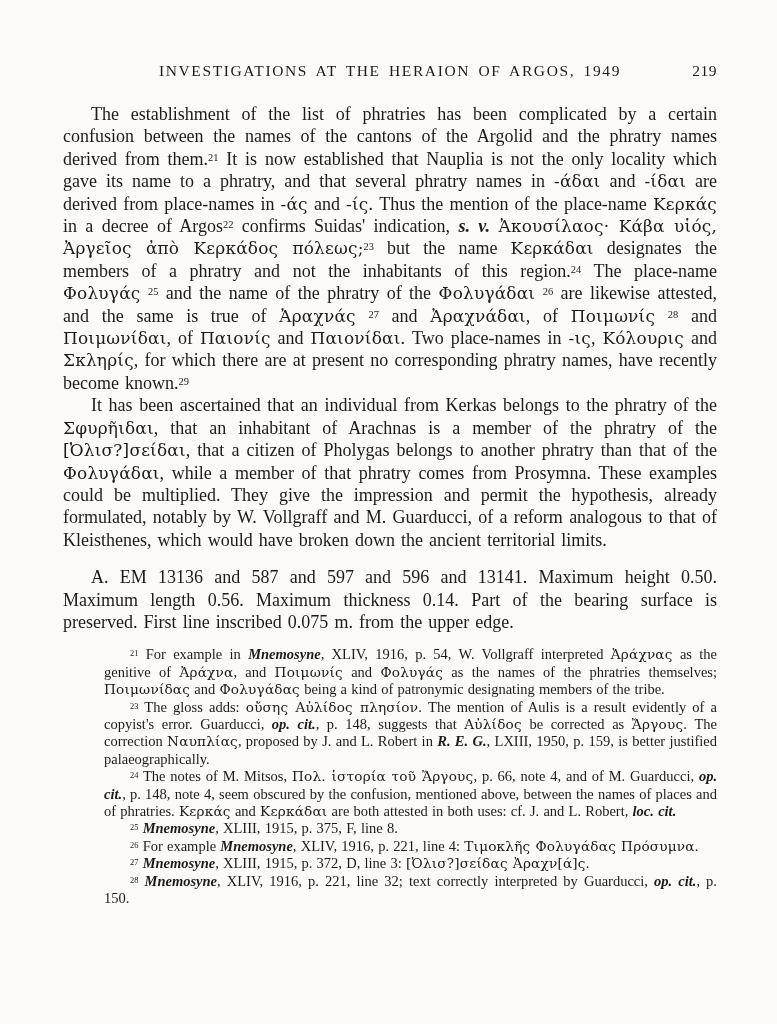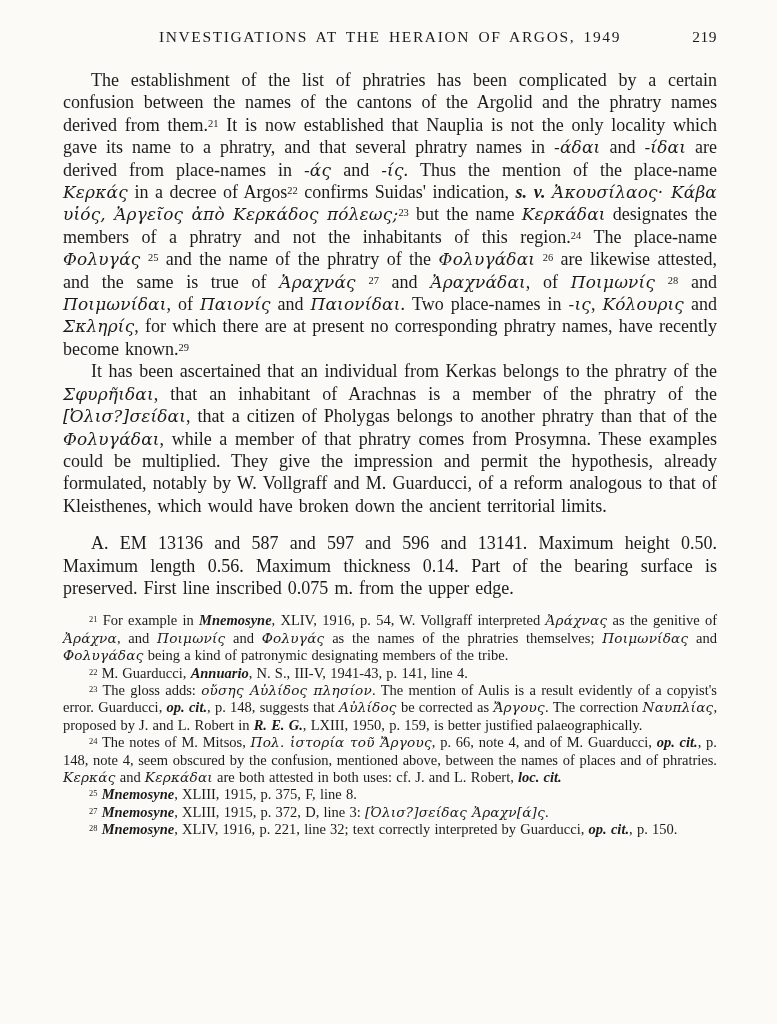--- a/index.html
+++ b/index.html
@@ -1,21 +1,21 @@
 <!DOCTYPE html>
 <html><head>
 <meta charset="utf-8">
 <style>
   html,body{margin:0;padding:0;background:#e8e8e8;}
   .page{
     width:777px;height:1024px;
     background:#fbfaf7;color:#1b1b1b;
     font-family:"Liberation Serif","DejaVu Serif",serif;
     box-sizing:border-box;
-    padding:28px 60px 0 63px;
+    padding:62px 60px 0 63px;
     overflow:hidden;
     position:relative;
   }
   .running-head{
     position:relative;
     text-align:center;
     font-size:15.5px;
     letter-spacing:1.6px;
     word-spacing:3px;
     white-space:nowrap;
@@ -35,25 +35,26 @@
   }
   p.para{margin:0;text-indent:28px;}
   p.gap-lg{margin-top:17px;}
   p.gap-md{margin-top:15px;}
   .footnotes{
     margin-top:13px;
     font-size:14.5px;
     line-height:17.4px;
     text-align:justify;
     word-spacing:0.6px;
+    margin-left:41px;
   }
   .footnotes p.fn{margin:0;text-indent:26px;}
   .it{font-style:italic;font-weight:bold;}
   .bd{font-weight:bold;}
-  .greek{font-family:"DejaVu Serif",serif;font-style:italic;font-size:0.94em;letter-spacing:0.2px;}
+  .greek{font-family:"DejaVu Serif",serif;font-size:0.94em;letter-spacing:0.2px;}
   sup.fnref{
     font-size:0.58em;
     line-height:0;
     vertical-align:0.38em;
     letter-spacing:0;
   }
 </style>
 </head>
 <body>
 
@@ -65,21 +66,21 @@
   </div>
 
   <div class="bodytext">
     <p class="para"><span>The establishment of the list of phratries has been complicated by a certain confusion between the names of the cantons of the Argolid and the phratry names derived from them.</span><sup class="fnref">21</sup><span> It is now established that Nauplia is not the only locality which gave its name to a phratry, and that several phratry names in </span><span class="greek">-άδαι</span><span> and </span><span class="greek">-ίδαι</span><span> are derived from place-names in </span><span class="greek">-άς</span><span> and </span><span class="greek">-ίς</span><span>. Thus the mention of the place-name </span><span class="greek">Κερκάς</span><span> in a decree of Argos</span><sup class="fnref">22</sup><span> confirms Suidas' indication, </span><span class="it">s. v.</span><span> </span><span class="greek">Ἀκουσίλαος· Κάβα υἱός, Ἀργεῖος ἀπὸ Κερκάδος πόλεως;</span><sup class="fnref">23</sup><span> but the name </span><span class="greek">Κερκάδαι</span><span> designates the members of a phratry and not the inhabitants of this region.</span><sup class="fnref">24</sup><span> The place-name </span><span class="greek">Φολυγάς</span><span> </span><sup class="fnref">25</sup><span> and the name of the phratry of the </span><span class="greek">Φολυγάδαι</span><span> </span><sup class="fnref">26</sup><span> are likewise attested, and the same is true of </span><span class="greek">Ἀραχνάς</span><span> </span><sup class="fnref">27</sup><span> and </span><span class="greek">Ἀραχνάδαι</span><span>, of </span><span class="greek">Ποιμωνίς</span><span> </span><sup class="fnref">28</sup><span> and </span><span class="greek">Ποιμωνίδαι</span><span>, of </span><span class="greek">Παιονίς</span><span> and </span><span class="greek">Παιονίδαι</span><span>. Two place-names in </span><span class="greek">-ις</span><span>, </span><span class="greek">Κόλουρις</span><span> and </span><span class="greek">Σκληρίς</span><span>, for which there are at present no corresponding phratry names, have recently become known.</span><sup class="fnref">29</sup></p>
     <p class="para"><span>It has been ascertained that an individual from Kerkas belongs to the phratry of the </span><span class="greek">Σφυρῆιδαι</span><span>, that an inhabitant of Arachnas is a member of the phratry of the </span><span class="greek">[Ὀλισ?]σείδαι</span><span>, that a citizen of Pholygas belongs to another phratry than that of the </span><span class="greek">Φολυγάδαι</span><span>, while a member of that phratry comes from Prosymna. These examples could be multiplied. They give the impression and permit the hypothesis, already formulated, notably by W. Vollgraff and M. Guarducci, of a reform analogous to that of Kleisthenes, which would have broken down the ancient territorial limits.</span></p>
     <p class="para gap-md"><span>A. EM 13136 and 587 and 597 and 596 and 13141. Maximum height 0.50. Maximum length 0.56. Maximum thickness 0.14. Part of the bearing surface is preserved. First line inscribed 0.075 m. from the upper edge.</span></p>
   </div>
 
   <div class="footnotes">
     <p class="fn"><sup class="fnref">21</sup><span> For example in </span><span class="it">Mnemosyne</span><span>, XLIV, 1916, p. 54, W. Vollgraff interpreted </span><span class="greek">Ἀράχνας</span><span> as the genitive of </span><span class="greek">Ἀράχνα</span><span>, and </span><span class="greek">Ποιμωνίς</span><span> and </span><span class="greek">Φολυγάς</span><span> as the names of the phratries themselves; </span><span class="greek">Ποιμωνίδας</span><span> and </span><span class="greek">Φολυγάδας</span><span> being a kind of patronymic designating members of the tribe.</span></p>
-    <p class="fn"><sup class="fnref">22</sup><span> M. Guarducci, </span><span class="it">Annuario</span><span>, N. S., III-V, 1941-43, p. 141, line 4.</span></p>
     <p class="fn"><sup class="fnref">23</sup><span> The gloss adds: </span><span class="greek">οὔσης Αὐλίδος πλησίον</span><span>. The mention of Aulis is a result evidently of a copyist's error. Guarducci, </span><span class="it">op. cit.</span><span>, p. 148, suggests that </span><span class="greek">Αὐλίδος</span><span> be corrected as </span><span class="greek">Ἄργους</span><span>. The correction </span><span class="greek">Ναυπλίας</span><span>, proposed by J. and L. Robert in </span><span class="it">R. E. G.</span><span>, LXIII, 1950, p. 159, is better justified palaeographically.</span></p>
     <p class="fn"><sup class="fnref">24</sup><span> The notes of M. Mitsos, </span><span class="greek">Πολ. ἱστορία τοῦ Ἄργους</span><span>, p. 66, note 4, and of M. Guarducci, </span><span class="it">op. cit.</span><span>, p. 148, note 4, seem obscured by the confusion, mentioned above, between the names of places and of phratries. </span><span class="greek">Κερκάς</span><span> and </span><span class="greek">Κερκάδαι</span><span> are both attested in both uses: cf. J. and L. Robert, </span><span class="it">loc. cit.</span></p>
     <p class="fn"><sup class="fnref">25</sup><span> </span><span class="it">Mnemosyne</span><span>, XLIII, 1915, p. 375, F, line 8.</span></p>
+    <p class="fn"><sup class="fnref">26</sup><span> For example </span><span class="it">Mnemosyne</span><span>, XLIV, 1916, p. 221, line 4: </span><span class="greek">Τιμοκλῆς Φολυγάδας Πρόσυμνα</span><span>.</span></p>
     <p class="fn"><sup class="fnref">27</sup><span> </span><span class="it">Mnemosyne</span><span>, XLIII, 1915, p. 372, D, line 3: </span><span class="greek">[Ὀλισ?]σείδας Ἀραχν[ά]ς</span><span>.</span></p>
     <p class="fn"><sup class="fnref">28</sup><span> </span><span class="it">Mnemosyne</span><span>, XLIV, 1916, p. 221, line 32; text correctly interpreted by Guarducci, </span><span class="it">op. cit.</span><span>, p. 150.</span></p>
   </div>
 
 </div>
 
 </body></html>

